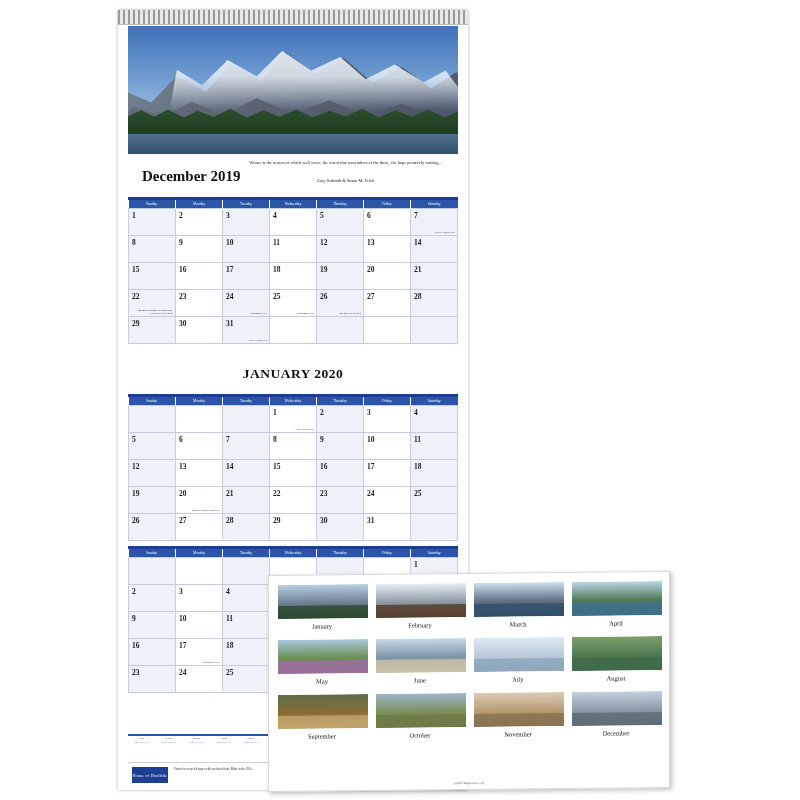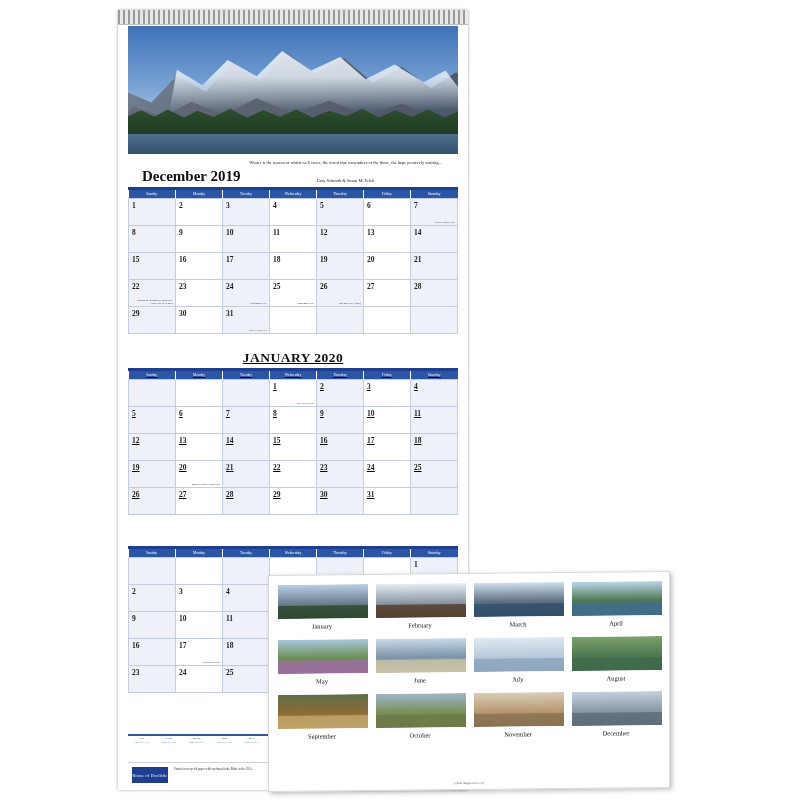--- a/index.html
+++ b/index.html
@@ -67,27 +67,27 @@
   }
   .quote-author{
     position:absolute;left:120px;top:168px;width:215px;
     font-family:"Liberation Serif", serif;
     font-size:4.4px;color:#222;text-align:center;
   }
 
   
   .month{position:absolute;left:10px;width:330px;}
   .m-dec{top:158px;}
-  .m-jan{top:340px;text-decoration:underline;}
+  .m-jan{top:356px;}
   .m-feb{top:536px;}
 
   .m-title{
     font-family:"Liberation Serif", serif;
     font-weight:bold;color:#111;
-    padding:0 0 2px 14px;
+    padding:0 0 12px 14px;
   }
   .m-dec .m-title{font-size:15px;}
   .m-jan .m-title{font-size:13.5px;text-align:center;padding-left:0;letter-spacing:.5px;}
   .m-feb .m-title{font-size:13.5px;padding-left:14px;}
 
   .rule{height:3px;background:#1c3f94;margin-bottom:0;}
 
   table.grid{border-collapse:collapse;width:100%;table-layout:fixed;}
   table.grid th{
     background:#2b55a6;color:#fff;font-size:3.6px;font-weight:normal;

